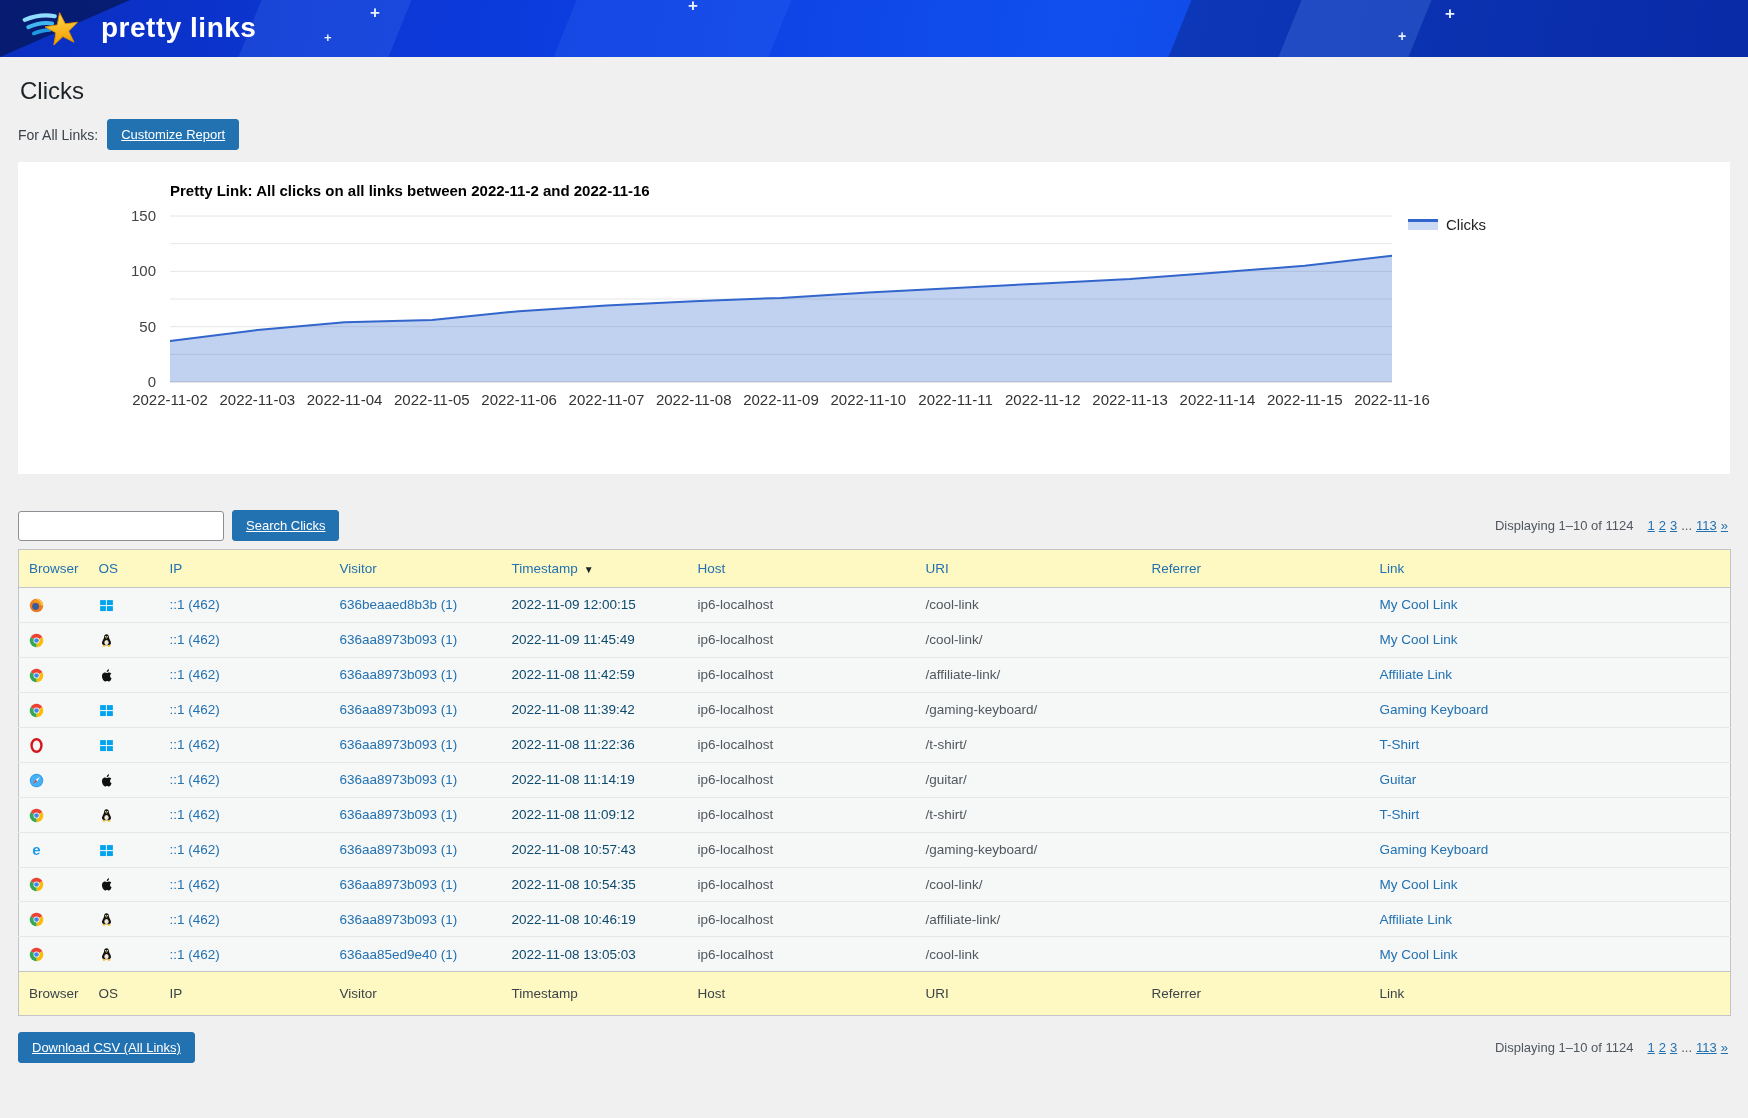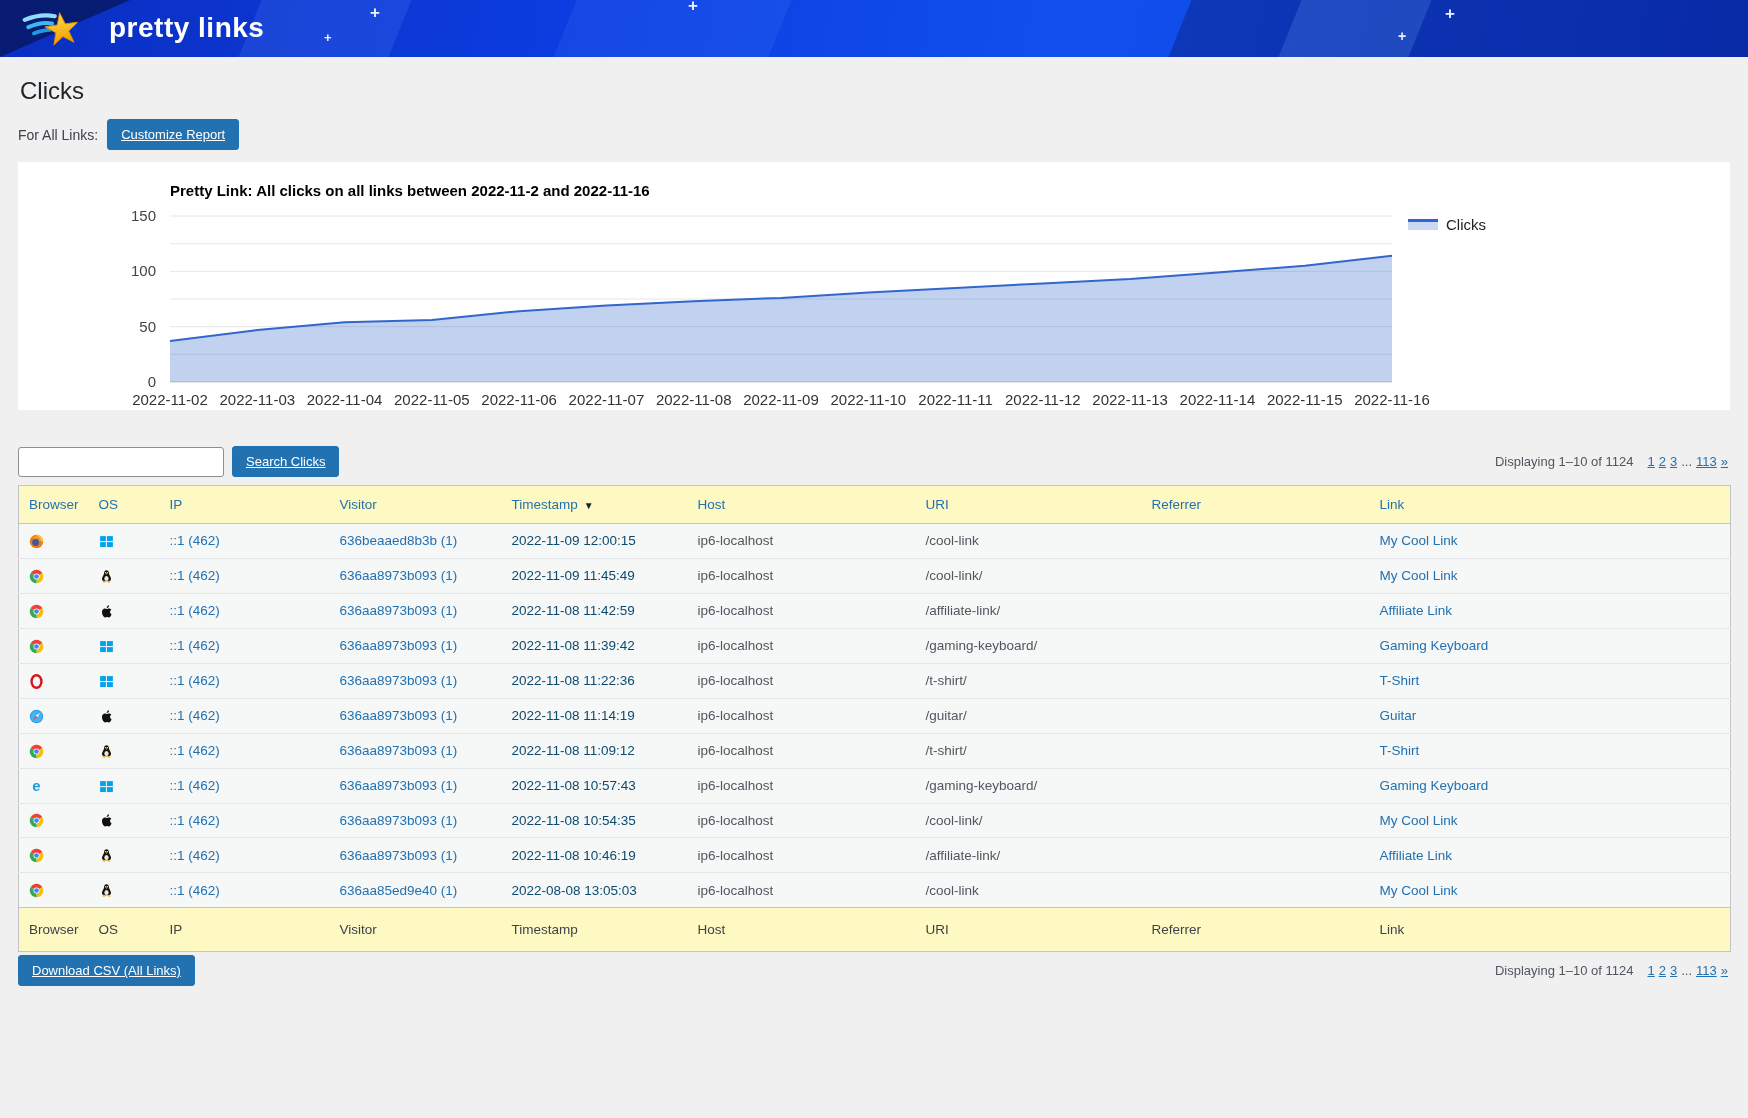--- a/index.html
+++ b/index.html
@@ -17,21 +17,21 @@
   .topbar .wedge { position:absolute; top:-6px; bottom:-6px; transform:skewX(-22deg); }
   .w1 { left:250px; width:150px; background:rgba(95,150,255,.18); }
   .w2 { left:565px; width:215px; background:rgba(80,140,255,.14); }
   .w3 { left:1180px; width:640px; background:rgba(6,18,88,.35); }
   .w4 { left:1290px; width:130px; background:rgba(120,170,255,.20); }
   .corner-dark {
     position:absolute; left:0; top:0; width:160px; height:57px;
     background:rgba(4,12,48,.55);
     clip-path:polygon(0 0,130px 0,0 100%);
   }
-  .logo { position:absolute; left:22px; top:5px; display:flex; align-items:center; gap:27px; }
+  .logo { position:absolute; left:22px; top:5px; display:flex; align-items:center; gap:19px; }
   .logo svg { display:block; }
   .logo-text { color:#fff; font-size:28px; font-weight:bold; letter-spacing:.5px; line-height:46px; }
   .sparkle { position:absolute; color:#eaf2ff; font-weight:bold; line-height:1; }
   .s1 { left:324px; top:31px; font-size:13px; }
   .s2 { left:370px; top:4px;  font-size:17px; }
   .s3 { left:688px; top:-3px; font-size:17px; }
   .s4 { left:1398px; top:29px; font-size:14px; }
   .s5 { left:1445px; top:5px;  font-size:17px; }
 
   
@@ -39,21 +39,21 @@
   .page-title { font-size:24px; font-weight:400; color:#1d2327; margin:20px 0 0 2px; }
   .report-row { margin-top:14px; display:flex; align-items:center; gap:9px; font-size:14px; color:#3c434a; }
   .btn {
     background:#2271b1; border:1px solid #2271b1; color:#fff;
     font-size:13px; padding:7px 13px; border-radius:3px; cursor:pointer;
     font-family:"Liberation Sans", sans-serif;
     text-decoration:underline;
   }
 
   
-  .chart-panel { position:relative; margin-top:12px; height:248px; background:#fff; }
+  .chart-panel { position:relative; margin-top:12px; height:312px; background:#fff; }
   .chart-title { position:absolute; left:152px; top:20px; font-size:15px; font-weight:bold; color:#000; }
   .chart-svg { position:absolute; left:0; top:0; }
   .legend { position:absolute; left:1390px; top:54px; display:flex; align-items:center; gap:8px; }
   .legend-swatch { width:30px; height:11px; background:#ccd9f4; border-top:3px solid #3366cc; }
   .legend-label { font-size:15px; color:#222; }
 
   
   .toolbar { margin-top:36px; display:flex; align-items:center; justify-content:space-between; }
   .search-box { display:flex; align-items:center; gap:8px; }
   .search-input {
@@ -76,21 +76,21 @@
   tfoot th { color:#3c434a; border-top:1px solid #c3c4c7; padding:14px 10px; }
   td { padding:9px 10px; border-top:1px solid #e4e6e9; color:#50575e; overflow:hidden; white-space:nowrap; }
   tbody tr:first-child td { border-top:none; }
   td a { color:#2271b1; text-decoration:none; cursor:pointer; }
   td .ts { color:#0c4a6e; }
   .icon { display:inline-block; width:15px; height:15px; vertical-align:middle; }
   .icon svg { width:15px; height:15px; display:block; }
   .sort-arrow { color:#1d2327; font-size:10px; margin-left:6px; }
 
   
-  .bottom-row { margin-top:3px; display:flex; align-items:center; justify-content:space-between; }
+  .bottom-row { margin-top:16px; display:flex; align-items:center; justify-content:space-between; }
 </style>
 </head>
 <body>
 
 <div class="topbar">
   <div class="corner-dark"></div>
   <div class="wedge w1"></div>
   <div class="wedge w2"></div>
   <div class="wedge w3"></div>
   <div class="wedge w4"></div>
@@ -426,21 +426,21 @@
                 <path d="M10 1.6c-2 0-3.2 1.6-3.2 3.6 0 1.4-.7 2.8-1.5 4.2-.8 1.5-1.6 3.3-1.2 4.9.4 1.4 3.6 2.1 5.9 2.1s5.5-.7 5.9-2.1c.4-1.6-.4-3.4-1.2-4.9-.8-1.4-1.5-2.8-1.5-4.2 0-2-1.2-3.6-3.2-3.6z" fill="#14120f"></path>
                 <ellipse cx="10" cy="12.6" rx="2.9" ry="3.4" fill="#efe7dd"></ellipse>
                 <ellipse cx="8.9" cy="4.9" rx=".8" ry="1" fill="#fff"></ellipse>
                 <ellipse cx="11.1" cy="4.9" rx=".8" ry="1" fill="#fff"></ellipse>
                 <path d="M8.8 6.6l1.2.9 1.2-.9-1.2-.8z" fill="#f6b40e"></path>
                 <ellipse cx="6.7" cy="17.1" rx="2" ry="1.2" fill="#f6b40e"></ellipse>
                 <ellipse cx="13.3" cy="17.1" rx="2" ry="1.2" fill="#f6b40e"></ellipse>
               </svg></span></td>
           <td><a>::1 (462)</a></td>
           <td><a>636aa85ed9e40 (1)</a></td>
-          <td><span class="ts">2022-08-08 13:05:03</span></td>
+          <td><span class="ts">2022-11-08 13:05:03</span></td>
           <td><span>ip6-localhost</span></td>
           <td><span>/cool-link</span></td>
           <td><span></span></td>
           <td><a>My Cool Link</a></td>
         </tr>
       </tbody>
     <tfoot id="tfoot">
         <tr>
           <th>Browser</th>
           <th>OS</th>

